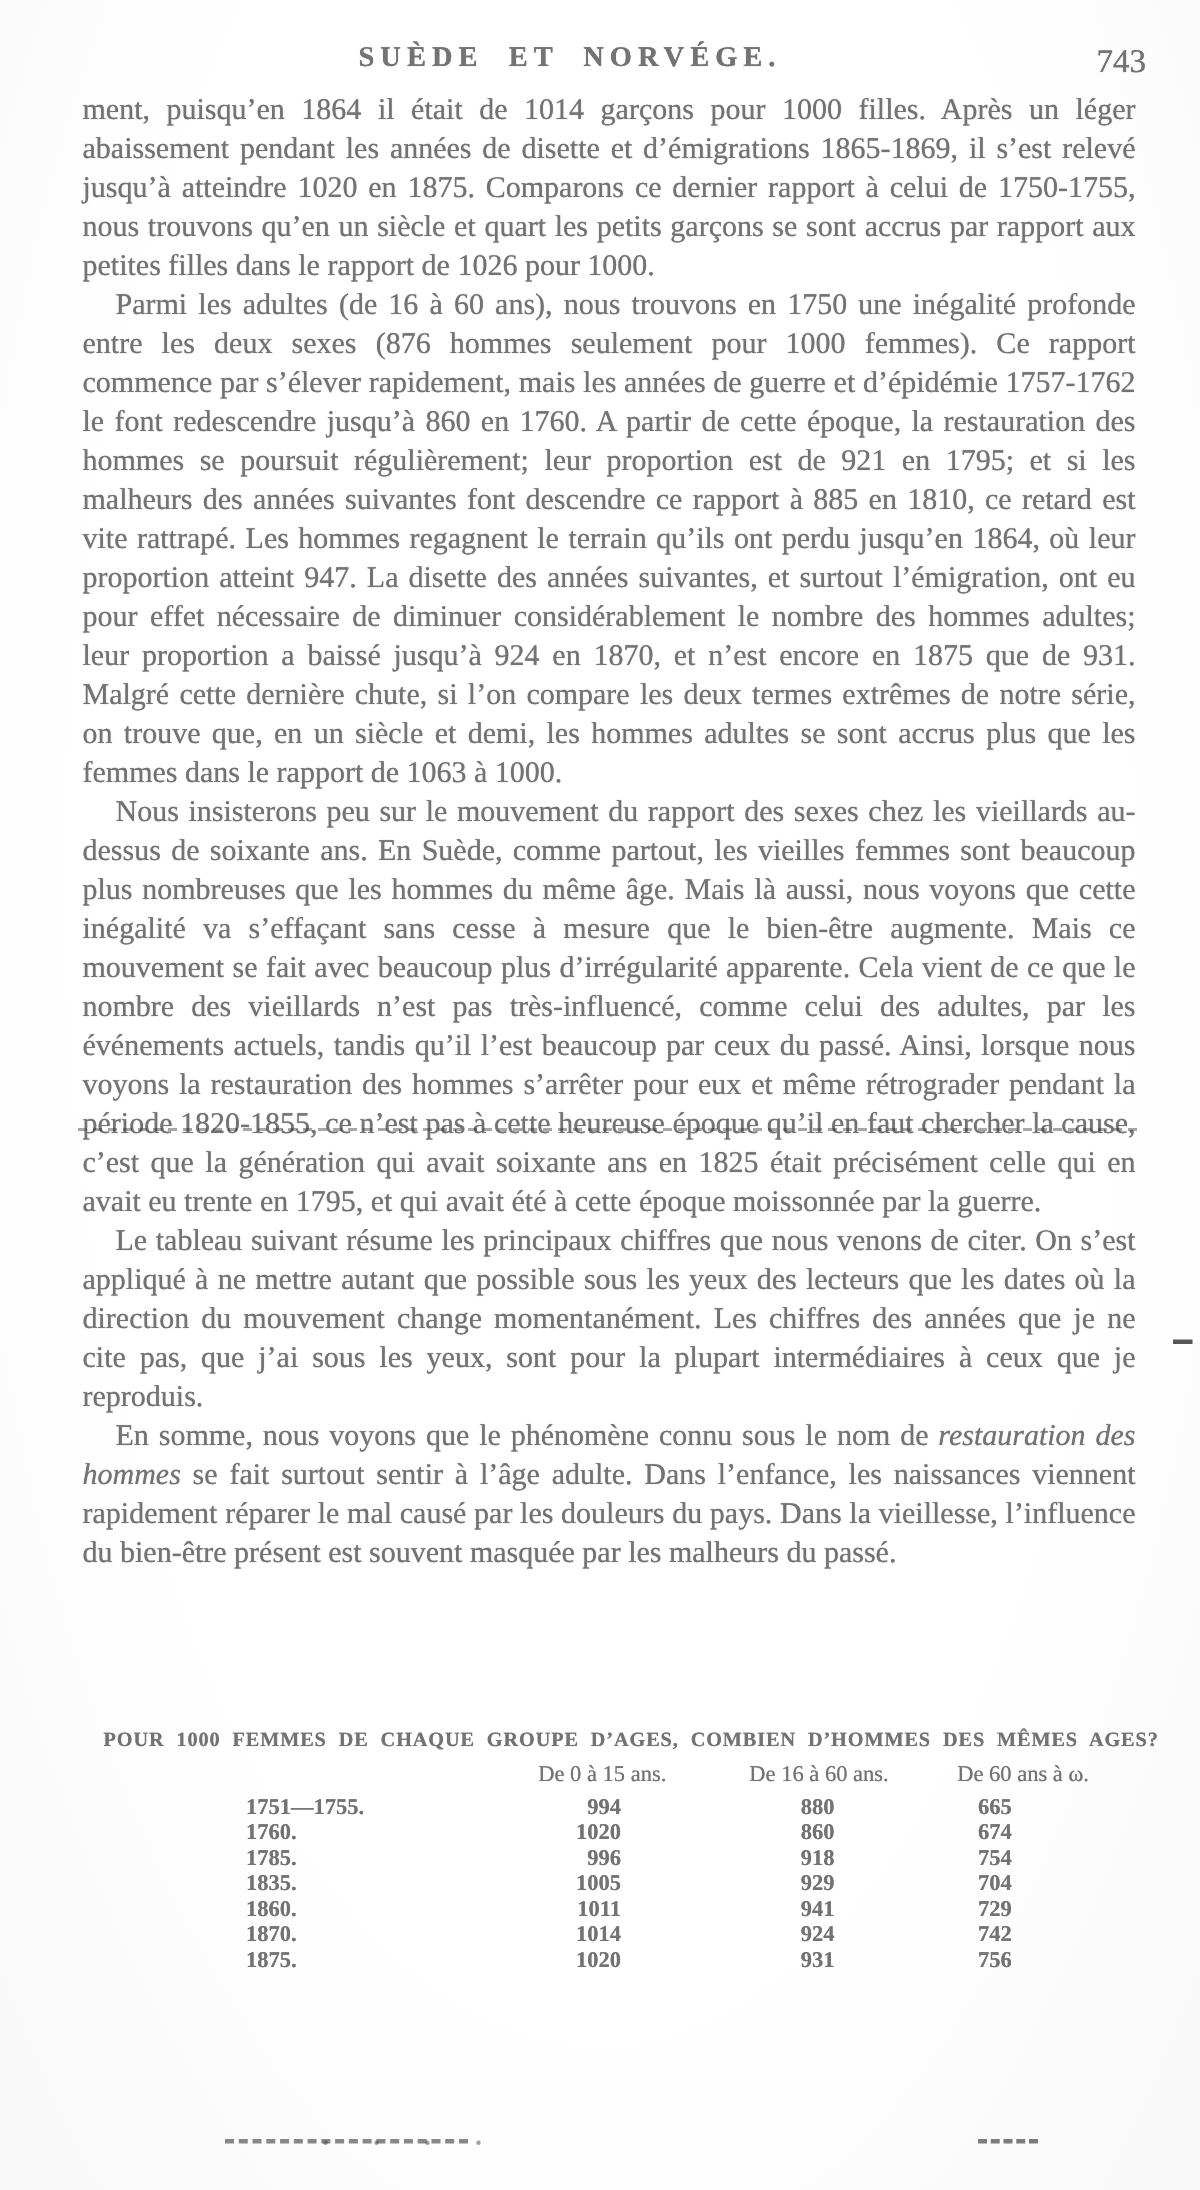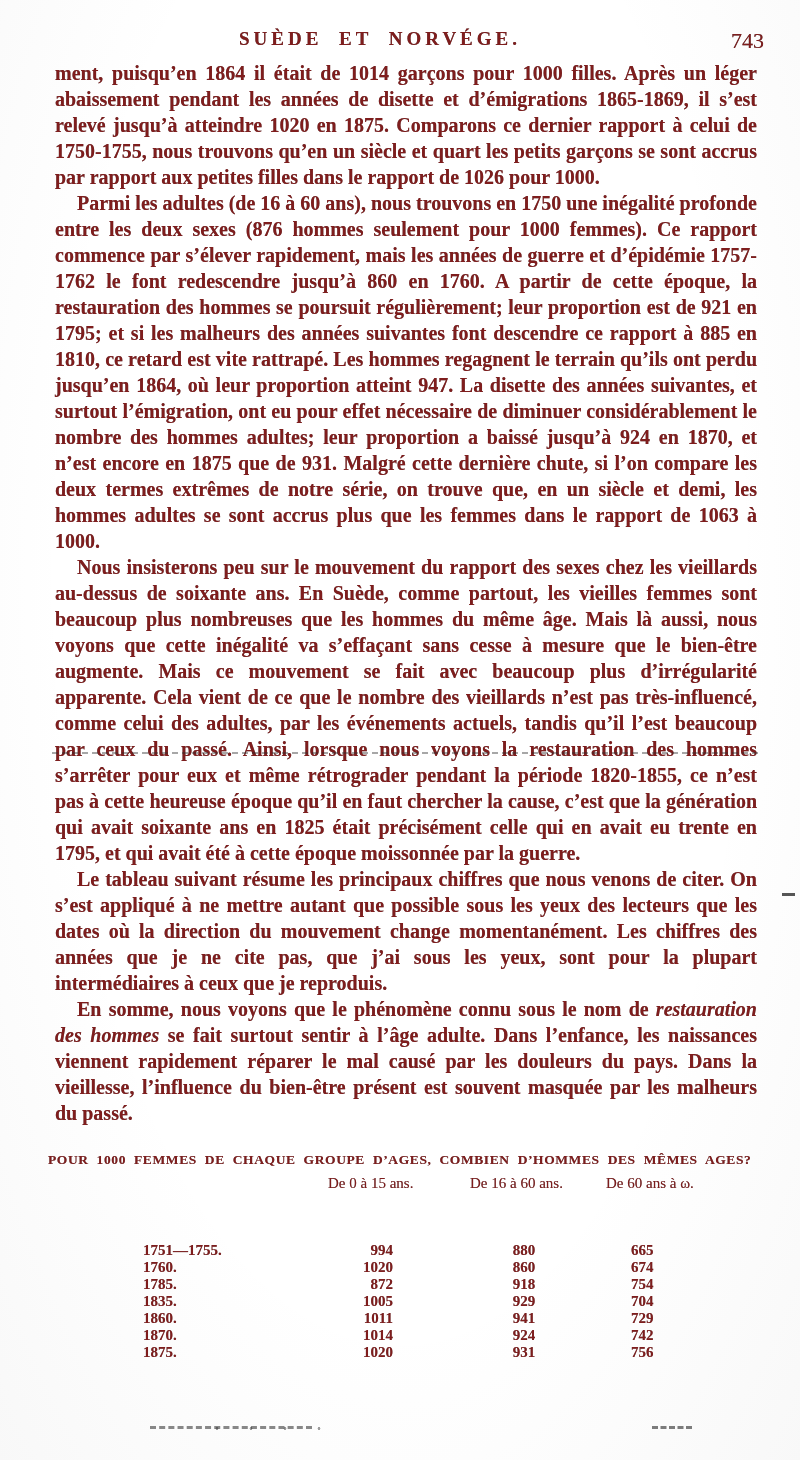--- a/index.html
+++ b/index.html
@@ -5,21 +5,21 @@
   html, body { margin: 0; padding: 0; }
   body {
     width: 800px; height: 1460px;
     background: #f3f3f1;
     font-family: "Liberation Serif", "DejaVu Serif", serif;
   }
   .page {
     position: relative;
     width: 800px; height: 1460px;
     background: #ffffff;
-    color: #7f1d1d;
+    color: #737373;
     overflow: hidden;
   }
   
   .page::before {
     content: "";
     position: absolute; inset: 0;
     background: radial-gradient(ellipse at 50% 40%, rgba(255,255,255,0) 60%, rgba(120,120,120,0.05) 100%);
     pointer-events: none;
   }
 
@@ -39,62 +39,61 @@
     font-size: 22px; font-weight: normal;
     text-shadow: 0 0 0.5px rgba(0,0,0,0.6);
   }
 
   
   .body-text {
     position: absolute; top: 60px; left: 55px; width: 702px;
     font-size: 20px; line-height: 26px;
     text-align: justify;
     text-shadow: 0 0 0.6px rgba(20,20,20,0.55);
-    font-weight: bold;
   }
   .para { margin: 0; text-indent: 22px; }
   .para.no-indent { text-indent: 0; }
   .italic { font-style: italic; }
 
   
   .stat-table {
-    position: absolute; top: 1152px; left: 48px; width: 700px;
+    position: absolute; top: 1152px; left: 69px; width: 700px;
     font-size: 15px;
     text-shadow: 0 0 0.5px rgba(20,20,20,0.5);
   }
   .t-title {
     text-align: center;
     font-size: 13.5px; font-weight: bold;
     letter-spacing: 0.6px; word-spacing: 4px;
     margin-bottom: 7px;
     white-space: nowrap;
   }
   .t-headrow {
     display: flex;
     margin-left: 280px;
     margin-bottom: 5px;
     font-size: 15px;
   }
-  .t-head { display: inline-block; text-align: left; white-space: nowrap; }
+  .t-head { display: inline-block; text-align: center; white-space: nowrap; }
   .t-head.h1 { width: 105px; }
   .t-head.h2 { width: 110px; margin-left: 37px; }
   .t-head.h3 { width: 110px; margin-left: 26px; }
 
   .t-rows { margin-left: 95px; }
   .t-row { display: flex; align-items: baseline; line-height: 17px; height: 17px; }
   .t-label { width: 205px; display: flex; align-items: baseline; flex-direction: column; }
   .t-year { white-space: nowrap; font-weight: bold; text-shadow: 0 0 0.4px rgba(20,20,20,0.5); }
   .dots {
     flex: 1; height: 4px; align-self: flex-end;
     margin: 0 4px 3px 7px;
     background-image: radial-gradient(circle at 2px 2px, #262626 1.5px, rgba(0,0,0,0) 2px);
     background-size: 17px 4px;
     background-repeat: repeat-x;
   }
-  .t-n { display: inline-block; font-weight: bold; text-shadow: 0 0 0.4px rgba(20,20,20,0.5); margin-top: 45px; }
+  .t-n { display: inline-block; font-weight: bold; text-shadow: 0 0 0.4px rgba(20,20,20,0.5); }
   .t-n.c1 { width: 45px; text-align: right; }
   .t-n.c2 { width: 60px; margin-left: 101px; text-align: center; }
   .t-n.c3 { width: 60px; margin-left: 77px; text-align: left; }
 
   
   .artifact { position: absolute; pointer-events: none; }
   .dash-line {
     top: 752px; left: 52px; width: 706px; height: 0;
     border-top: 2px dashed rgba(45,45,45,0.42);
   }
@@ -160,21 +159,21 @@
           </span>
         <span class="t-n c1">1020</span>
         <span class="t-n c2">860</span>
         <span class="t-n c3">674</span>
       </div>
       <div class="t-row">
         <span class="t-label">
             <span class="t-year">1785.</span>
             <span class="dots"></span>
           </span>
-        <span class="t-n c1">872</span>
+        <span class="t-n c1">996</span>
         <span class="t-n c2">918</span>
         <span class="t-n c3">754</span>
       </div>
       <div class="t-row">
         <span class="t-label">
             <span class="t-year">1835.</span>
             <span class="dots"></span>
           </span>
         <span class="t-n c1">1005</span>
         <span class="t-n c2">929</span>

